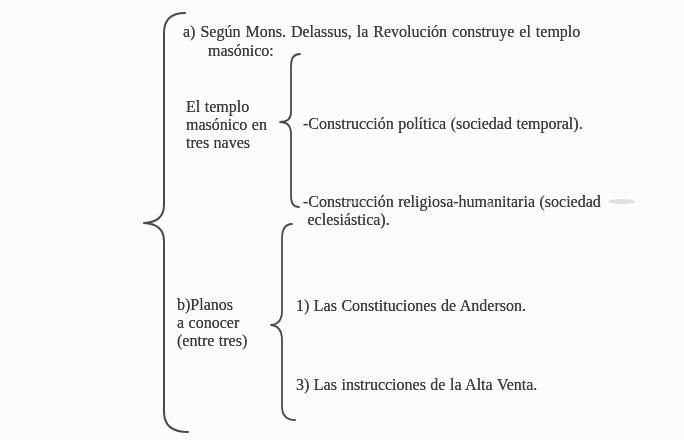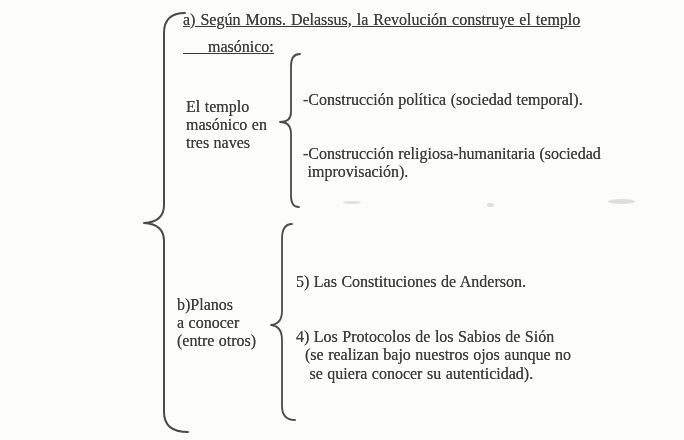--- a/index.html
+++ b/index.html
@@ -19,26 +19,26 @@
   .txt {
     position: absolute;
     white-space: pre-wrap;
     font-size: 16px;
     line-height: 18px;
     color: var(--text, #3b3b3b);
     text-shadow: 0 0 0.6px rgba(59,59,59,0.85);
     word-spacing: 0.5px;
   }
   .root-label   { left: 38px;  top: 197px; line-height: 17.5px; }
-  .ga-header    { left: 183px; top: 6px;  line-height: 27px; word-spacing: 1px; text-decoration: underline; }
+  .ga-header    { left: 183px; top: 22px;  line-height: 19px; word-spacing: 1px; }
   .ga-side      { left: 186px; top: 98px; }
   .list-a       { left: 303px; top: 55px; }
   .gb-side      { left: 177px; top: 296px; }
   .list-b       { left: 296px; top: 236px; line-height: 18.4px; }
-  .list-a .item, .list-b .item { white-space: pre-wrap; }
+  .list-a .item, .list-b .item { white-space: pre-wrap; margin-top: 24px; }
   .braces {
     position: absolute;
     left: 0; top: 0;
     width: 684px;
     height: 440px;
     pointer-events: none;
   }
   .braces path {
     fill: none;
     stroke: var(--brace, #4a4a4a);
@@ -73,29 +73,30 @@
   <div class="txt ga-header">a) Según Mons. Delassus, la Revolución construye el templo
      masónico:</div>
 
   <div class="txt ga-side">El templo
 masónico en
 tres naves</div>
 
   <div class="txt list-a">
     <div class="item">-Construcción política (sociedad temporal).</div>
     <div class="item">-Construcción religiosa-humanitaria (sociedad
- improvisación).</div>
+ eclesiástica).</div>
   </div>
 
   <div class="txt gb-side">b)Planos
 a conocer
-(entre otros)</div>
+(entre tres)</div>
 
   <div class="txt list-b">
-    <div class="item">5) Las Constituciones de Anderson.</div>
+    <div class="item">1) Las Constituciones de Anderson.</div>
+    <div class="item">3) Las instrucciones de la Alta Venta.</div>
     <div class="item">4) Los Protocolos de los Sabios de Sión
   (se realizan bajo nuestros ojos aunque no
    se quiera conocer su autenticidad).</div>
     
   </div>
 
   <div class="artifact artifact-1"></div>
   <div class="artifact artifact-2"></div>
   <div class="artifact artifact-3"></div>
 

